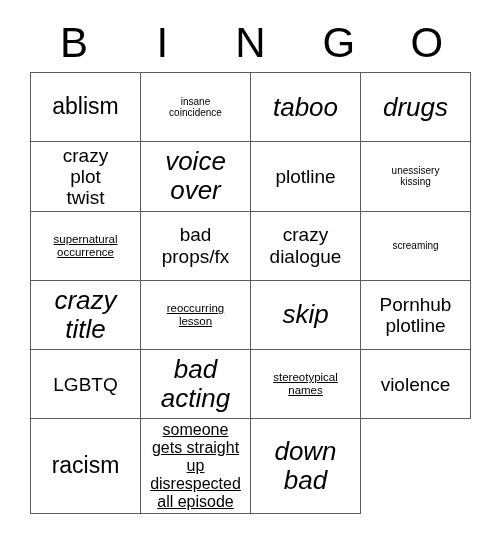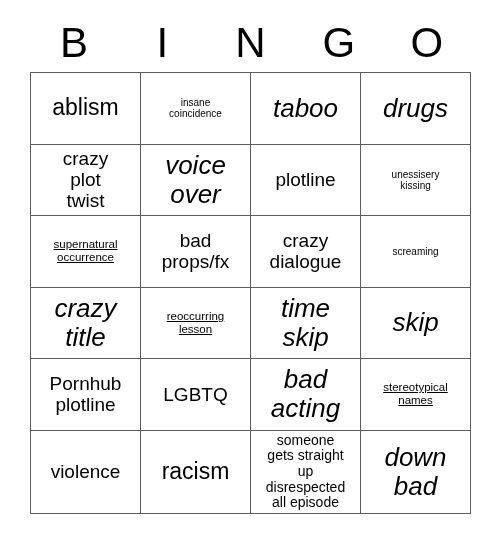--- a/index.html
+++ b/index.html
@@ -65,21 +65,21 @@
     white-space: pre-line;
     line-height: 1.12;
     color: #000000;
   }
   
   .fs-xl .txt { font-size: 26px; font-style: italic; }
   .fs-lg .txt { font-size: 23px; }
   .fs-md .txt { font-size: 19px; }
   .fs-sm .txt { font-size: 10px; }
   .fs-xs .txt { font-size: 11.5px; text-decoration: underline; }
-  .fs-xxs .txt { font-size: 14px; }
+  .fs-xxs .txt { font-size: 16px; text-decoration: underline; }
 </style>
 </head>
 <body>
 
 <div id="card">
 
   <div id="header-row">
     <div class="header-letter">B</div>
     <div class="header-letter">I</div>
     <div class="header-letter">N</div>
@@ -136,24 +136,20 @@
         <span class="txt">screaming</span>
       </div>
     <div class="cell fs-xl">
         <span class="txt">crazy
 title</span>
       </div>
     <div class="cell fs-xs">
         <span class="txt">reoccurring
 lesson</span>
       </div>
-    <div class="cell fs-xl">
-        <span class="txt">time
-skip</span>
-      </div>
 
     <div class="cell fs-xl">
         <span class="txt">skip</span>
       </div>
     <div class="cell fs-md">
         <span class="txt">Pornhub
 plotline</span>
       </div>
     <div class="cell fs-md">
         <span class="txt">LGBTQ</span>

